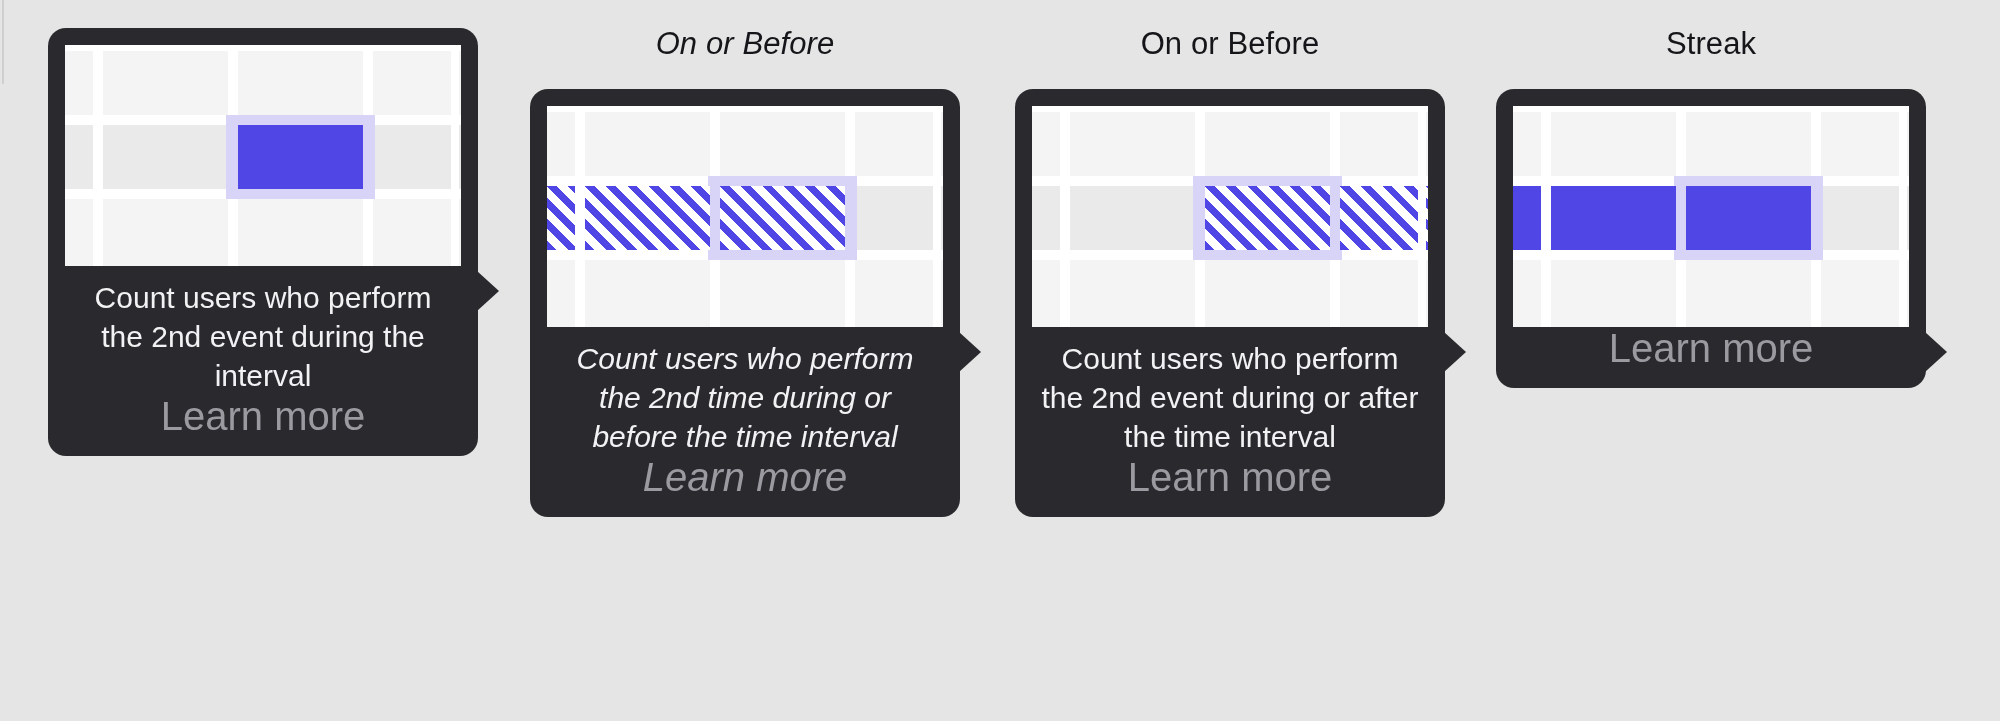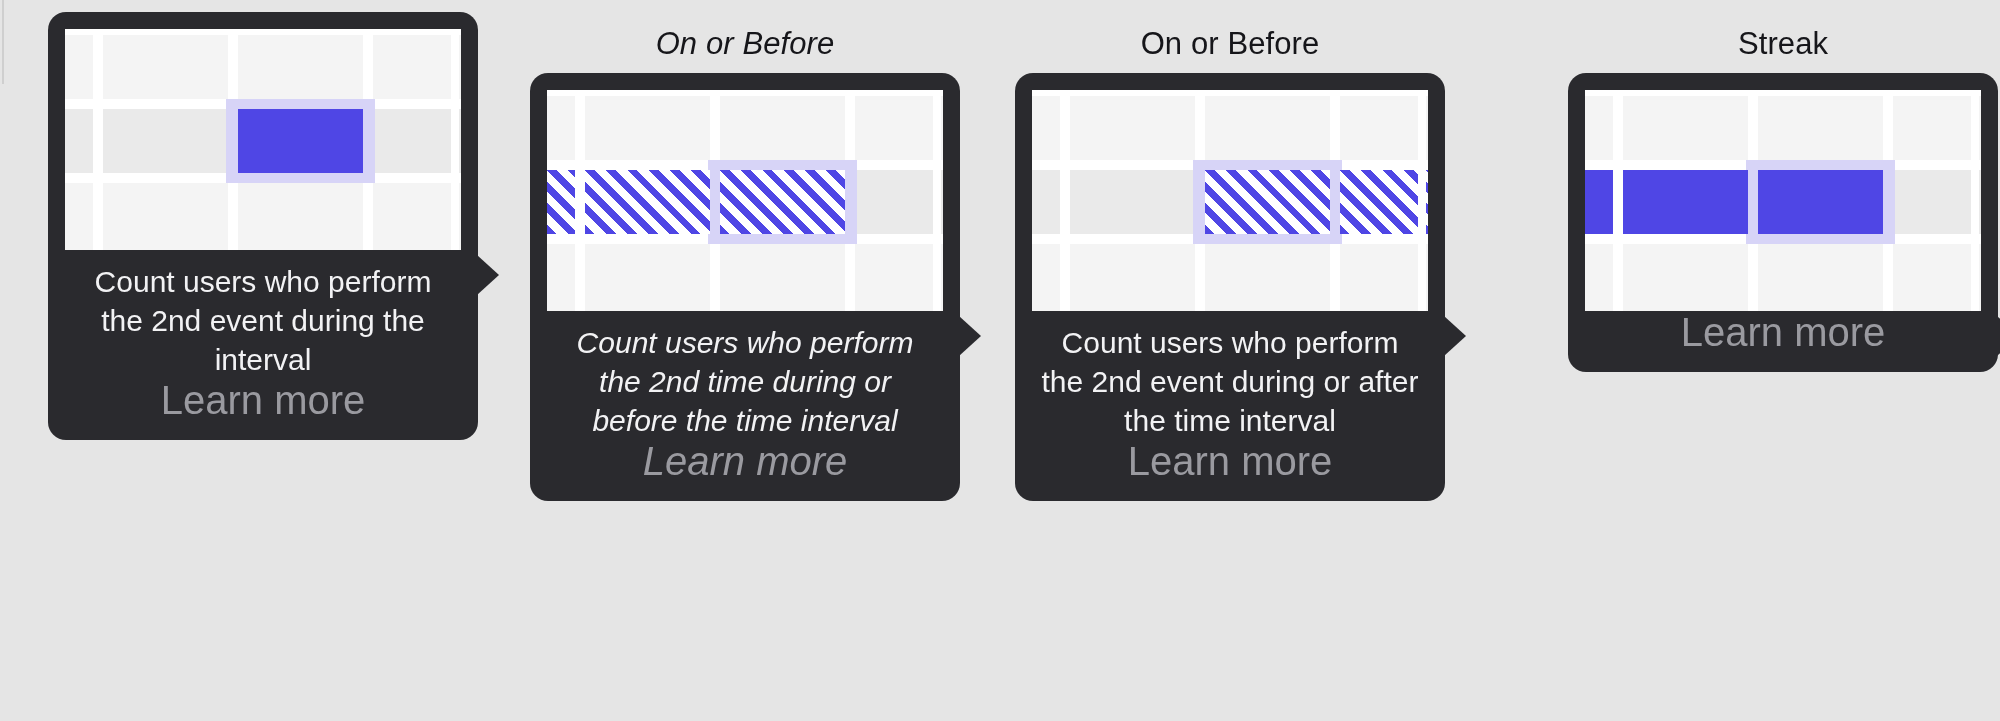--- a/index.html
+++ b/index.html
@@ -45,21 +45,21 @@
     font-size: 31px;
     line-height: 34px;
     color: #16161a;
     font-weight: 400;
     padding-top: 27px;
     letter-spacing: 0.1px;
   }
 
   .card-wrap {
     position: relative;
-    margin-top: 12px;
+    margin-top: 28px;
   }
 
   .card {
     position: relative;
     background: #2a2a2e;
     border-radius: 18px;
     padding: 17px 17px 20px 17px;
     width: 430px;
   }
 
@@ -247,21 +247,21 @@
           <div class="mark hatch" style="left:308px;top:80px;width:78px;height:64px;"></div>
           <div class="mark hatch" style="left:394px;top:80px;width:2px;height:64px;"></div>
         </div>
 
         <div class="card-desc">Count users who perform the 2nd event during or after the time interval</div>
         <span class="learn-more">Learn more</span>
       </div>
     </div>
   </div>
 
-  <div class="column" style="left:1568px;">
+  <div class="column" style="left:1496px;">
     <div class="col-heading">Streak</div>
     <div class="card-wrap">
       <div class="card">
         <div class="card-tail" style="top:243px;"></div>
 
         <div class="thumb">
           <div class="cell" style="left:0px;top:6px;width:28px;height:64px;"></div>
           <div class="cell" style="left:38px;top:6px;width:125px;height:64px;"></div>
           <div class="cell" style="left:173px;top:6px;width:125px;height:64px;"></div>
           <div class="cell" style="left:308px;top:6px;width:78px;height:64px;"></div>

